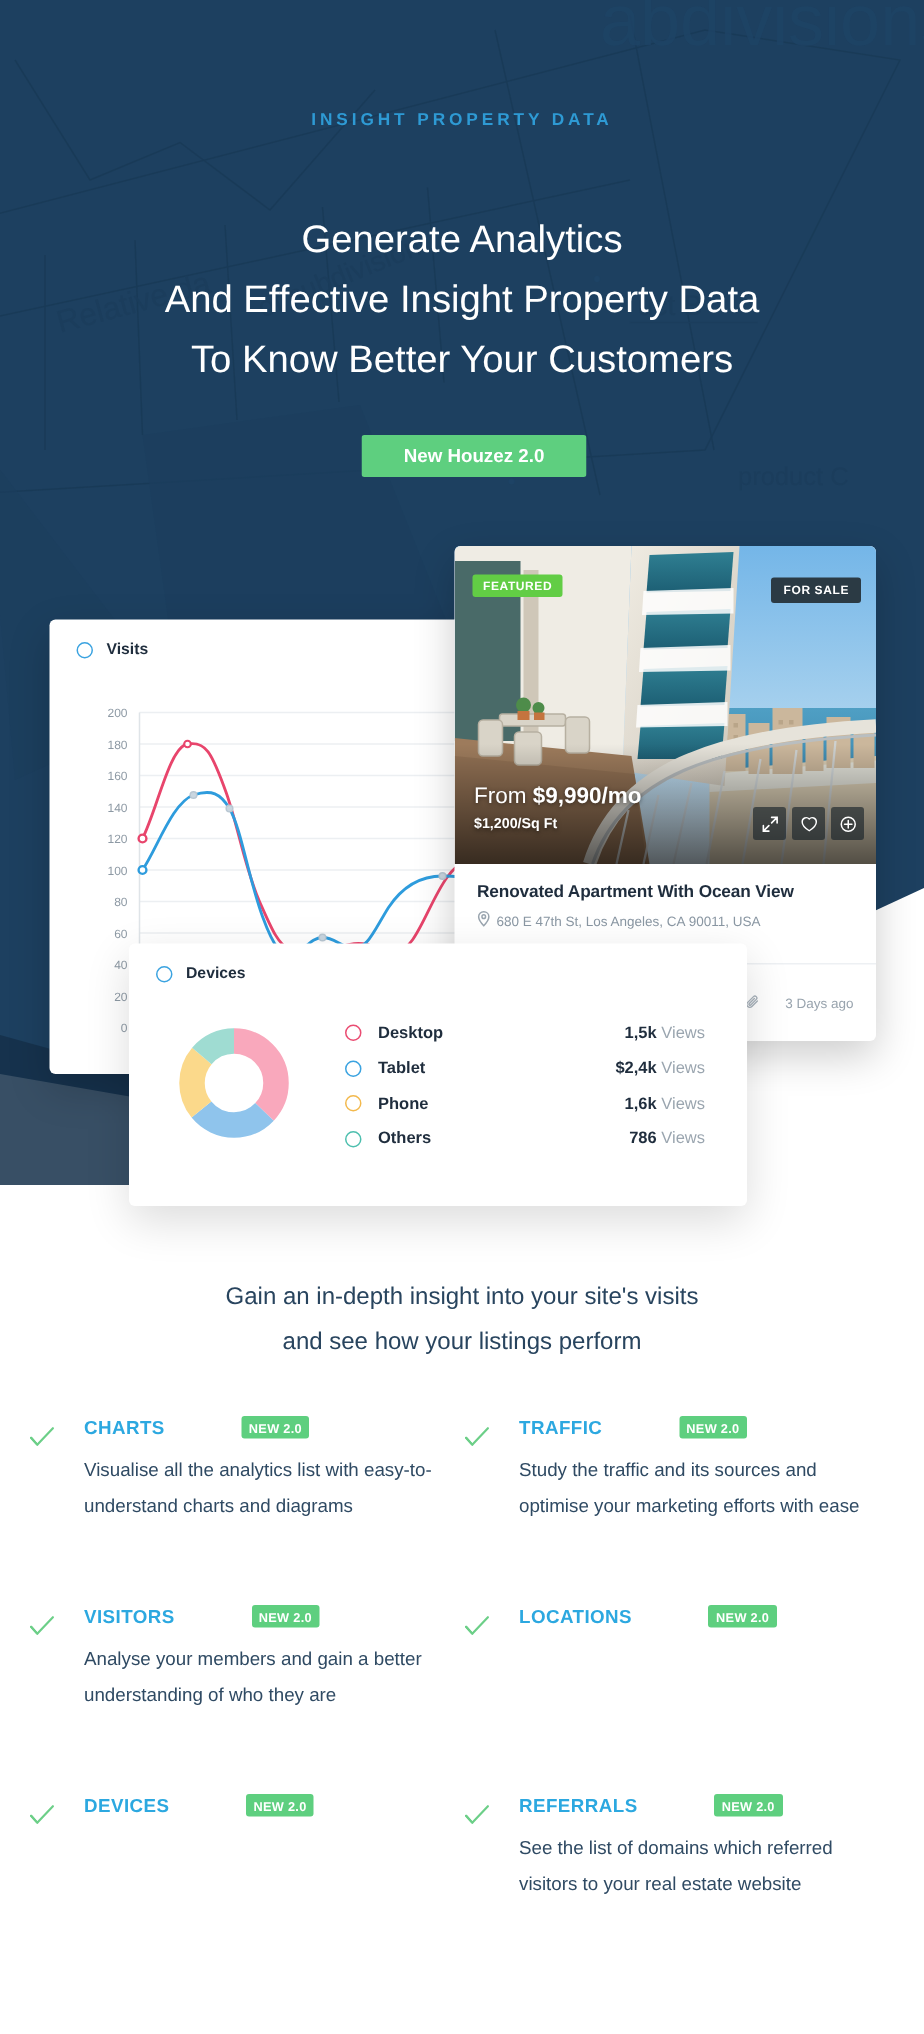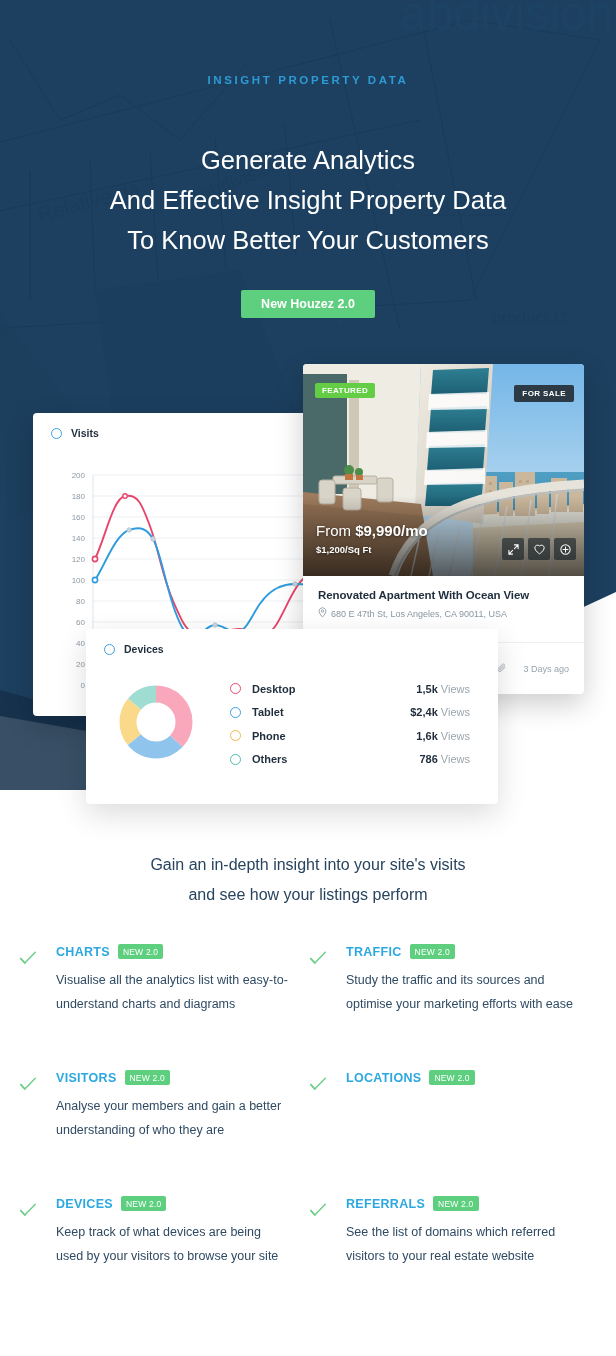--- a/index.html
+++ b/index.html
@@ -35,21 +35,21 @@
   .eyebrow {
     position:absolute; top:74px; left:0; width:616px; text-align:center;
     color:#2e9ad4; font-size:11.5px; font-weight:bold; letter-spacing:2.6px;
   }
   .hero-title {
     position:absolute; top:140px; left:0; width:616px; text-align:center;
     color:#ffffff; font-size:25.5px; font-weight:300; line-height:40px;
   }
   .hero-title span { display:block; }
   .hero-btn {
-    position:absolute; top:290px; left:241px; width:134px; height:28px;
+    position:absolute; top:290px; left:241px; width:150px; height:28px;
     background:#5ecf7f; color:#ffffff; border:none; border-radius:2px;
     font-family:"Liberation Sans", sans-serif; font-size:12.5px; font-weight:bold;
     line-height:28px; text-align:center; cursor:pointer;
   }
 
   
   .card-visits {
     position:absolute; left:33px; top:413px; width:285px; height:303px;
     background:#fff; border-radius:4px; box-shadow:0 10px 28px rgba(0,0,0,.18);
     overflow:hidden;
@@ -139,22 +139,22 @@
     padding-left:18px;
   }
   .feat { width:290px; height:126px; display:flex; }
   .feat-check { flex:0 0 auto; width:38px; padding-top:5px; }
   .feat-main { flex:1; }
   .feat-head { display:flex; align-items:center; gap:8px; }
   .feat-title {
     color:#2ca8e0; font-size:12.5px; font-weight:bold; letter-spacing:.3px;
   }
   .feat-badge {
-    background:#5ecf7f; color:#fff; font-size:8.5px; font-weight:normal;
-    padding:2.5px 5px; border-radius:2px; letter-spacing:.2px;
+    background:#5ecf7f; color:#fff; font-size:8.5px; font-weight:bold;
+    padding:2.5px 5px; border-radius:2px; letter-spacing:.2px;margin-left:43px;
   }
   .feat-desc {
     margin-top:9px; font-size:12.5px; color:#2f4a63; line-height:24px; max-width:232px;
   }
 </style>
 </head>
 <body>
 
 <div class="hero">
   <div class="hero-bg2"></div>
@@ -543,21 +543,20 @@
       <svg width="20" height="20" viewBox="0 0 22 22" fill="none" stroke="#6ccf88" stroke-width="1.6" stroke-linecap="round" stroke-linejoin="round">
         <path d="M3 10.5l4.5 5L19 3.5"></path>
           <path d="M3 10.5l4.5 5"></path>
       </svg>
     </div>
     <div class="feat-main">
       <div class="feat-head">
         <span class="feat-title">DEVICES</span>
         <span class="feat-badge">NEW 2.0</span>
       </div>
-      <div class="feat-desc">Keep track of what devices are being used by your visitors to browse your site</div>
     </div>
   </div>
 
   <div class="feat">
     <div class="feat-check">
       <svg width="20" height="20" viewBox="0 0 22 22" fill="none" stroke="#6ccf88" stroke-width="1.6" stroke-linecap="round" stroke-linejoin="round">
         <path d="M3 10.5l4.5 5L19 3.5"></path>
           <path d="M3 10.5l4.5 5"></path>
       </svg>
     </div>

